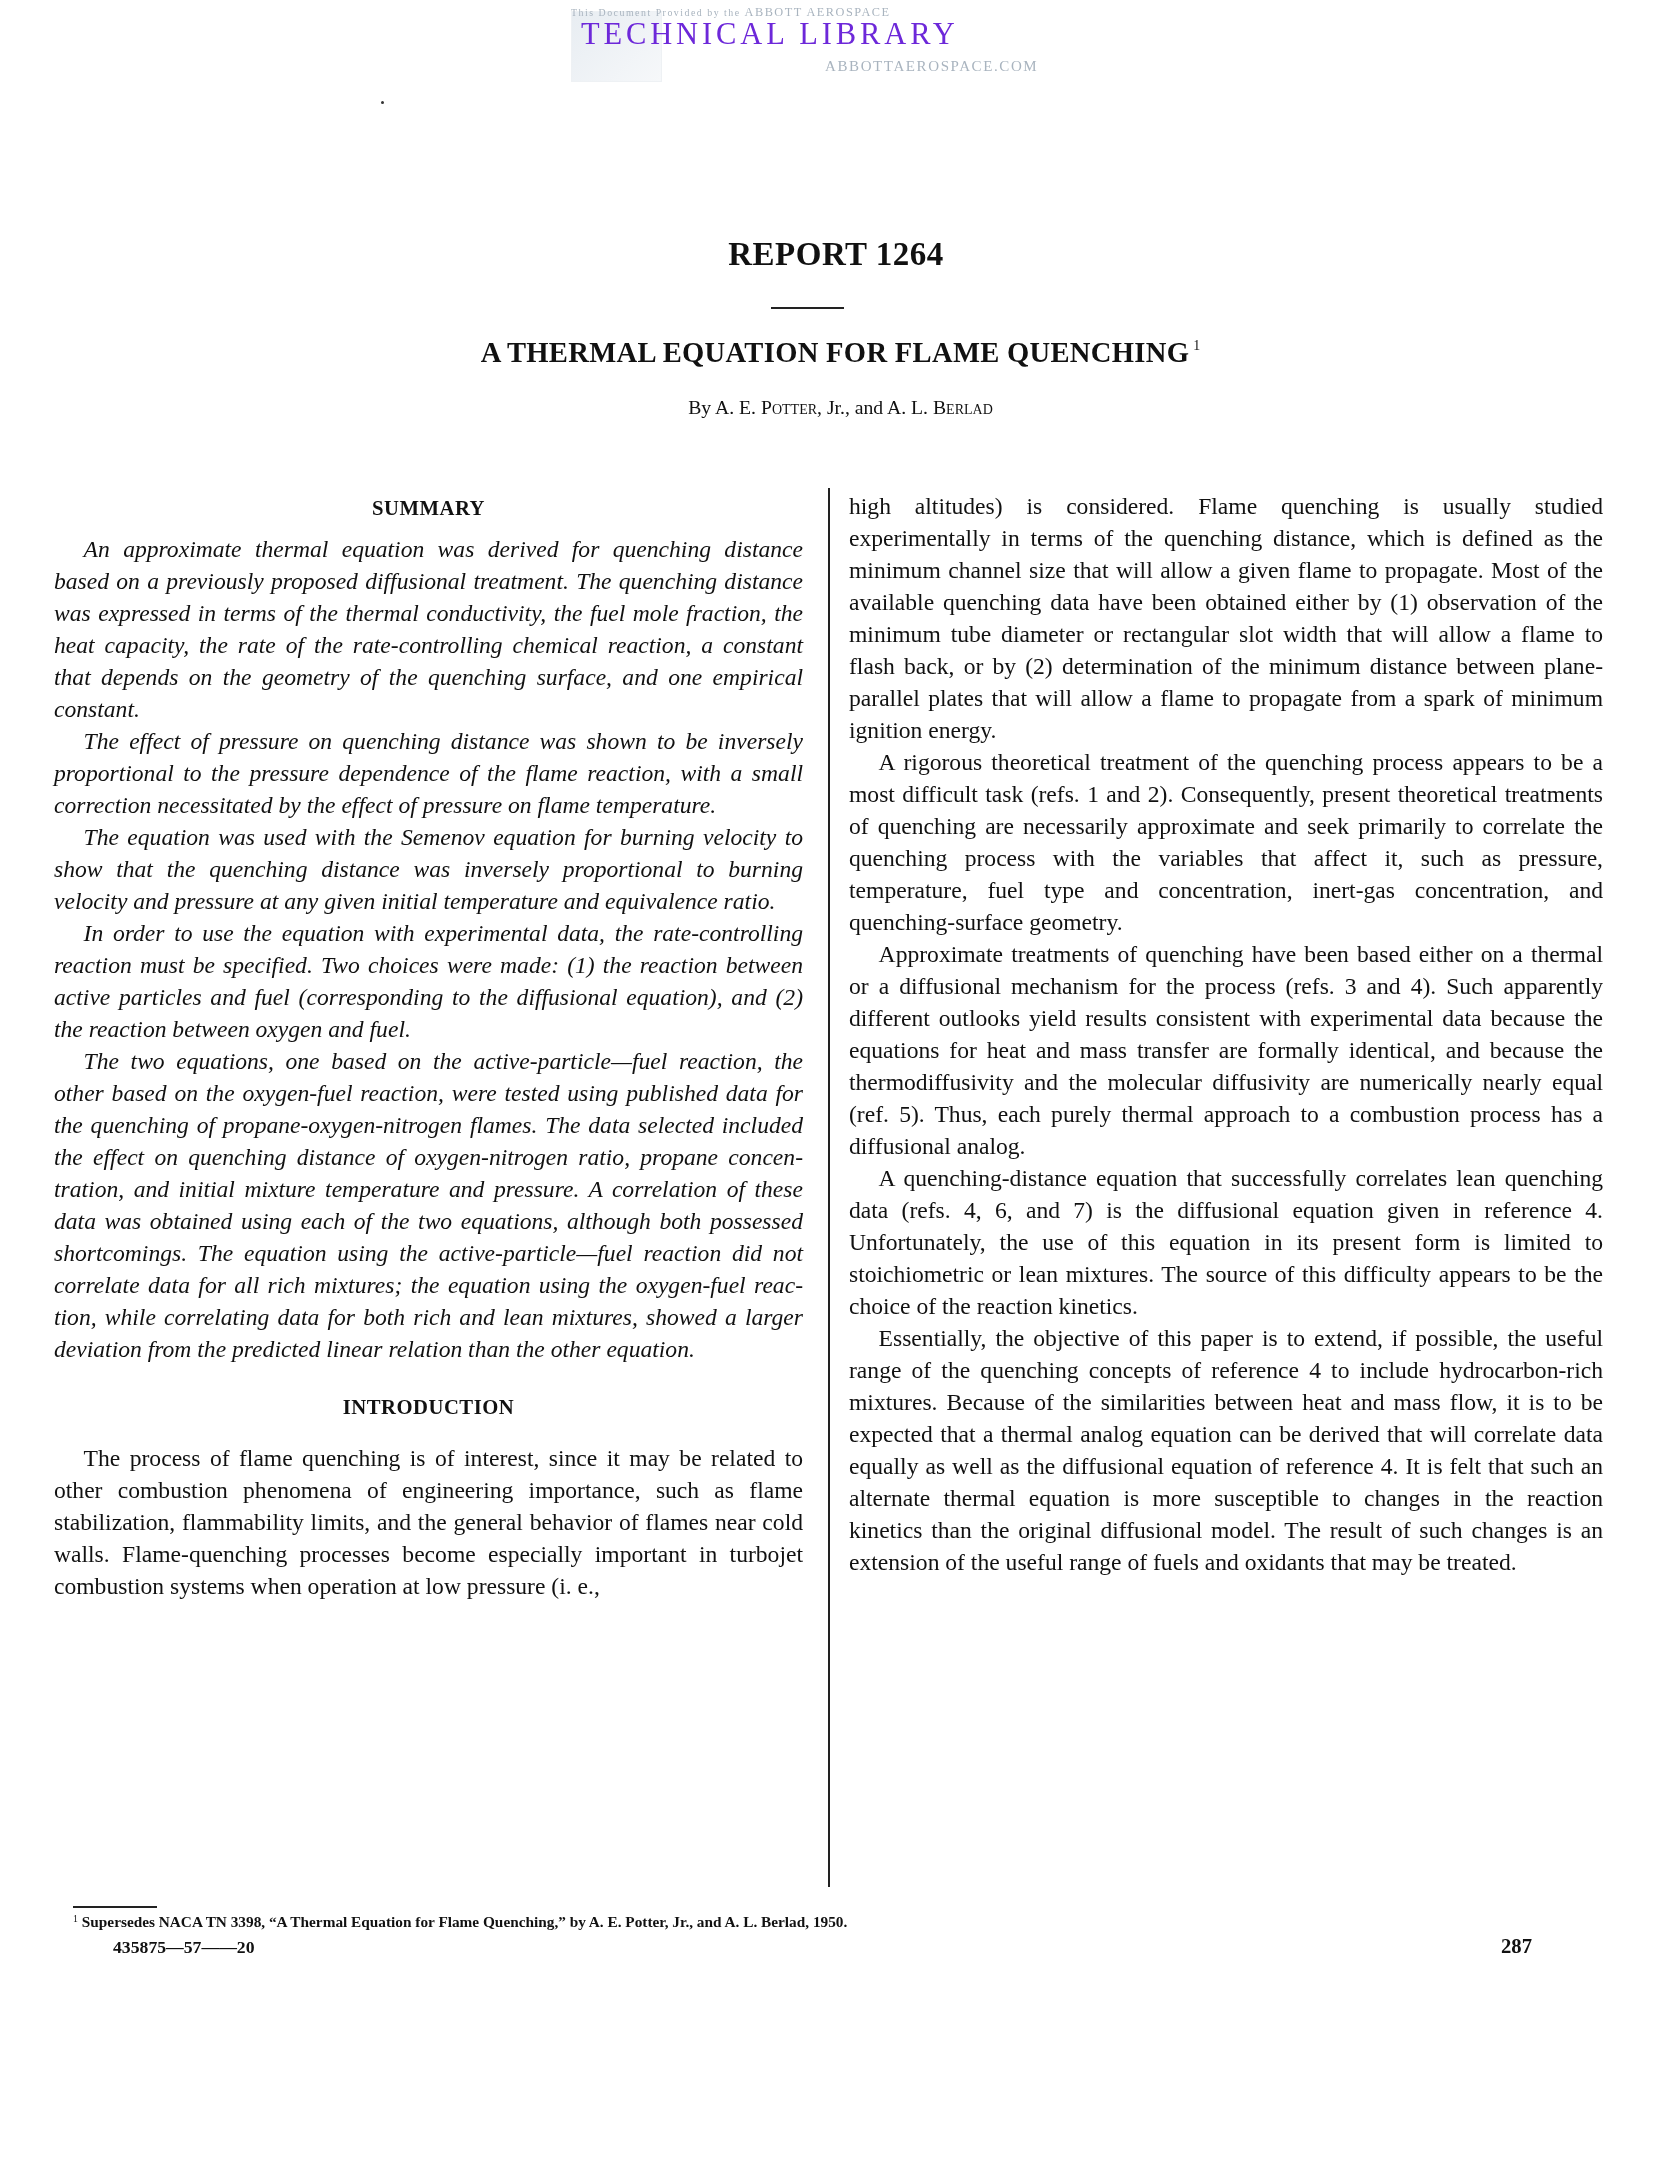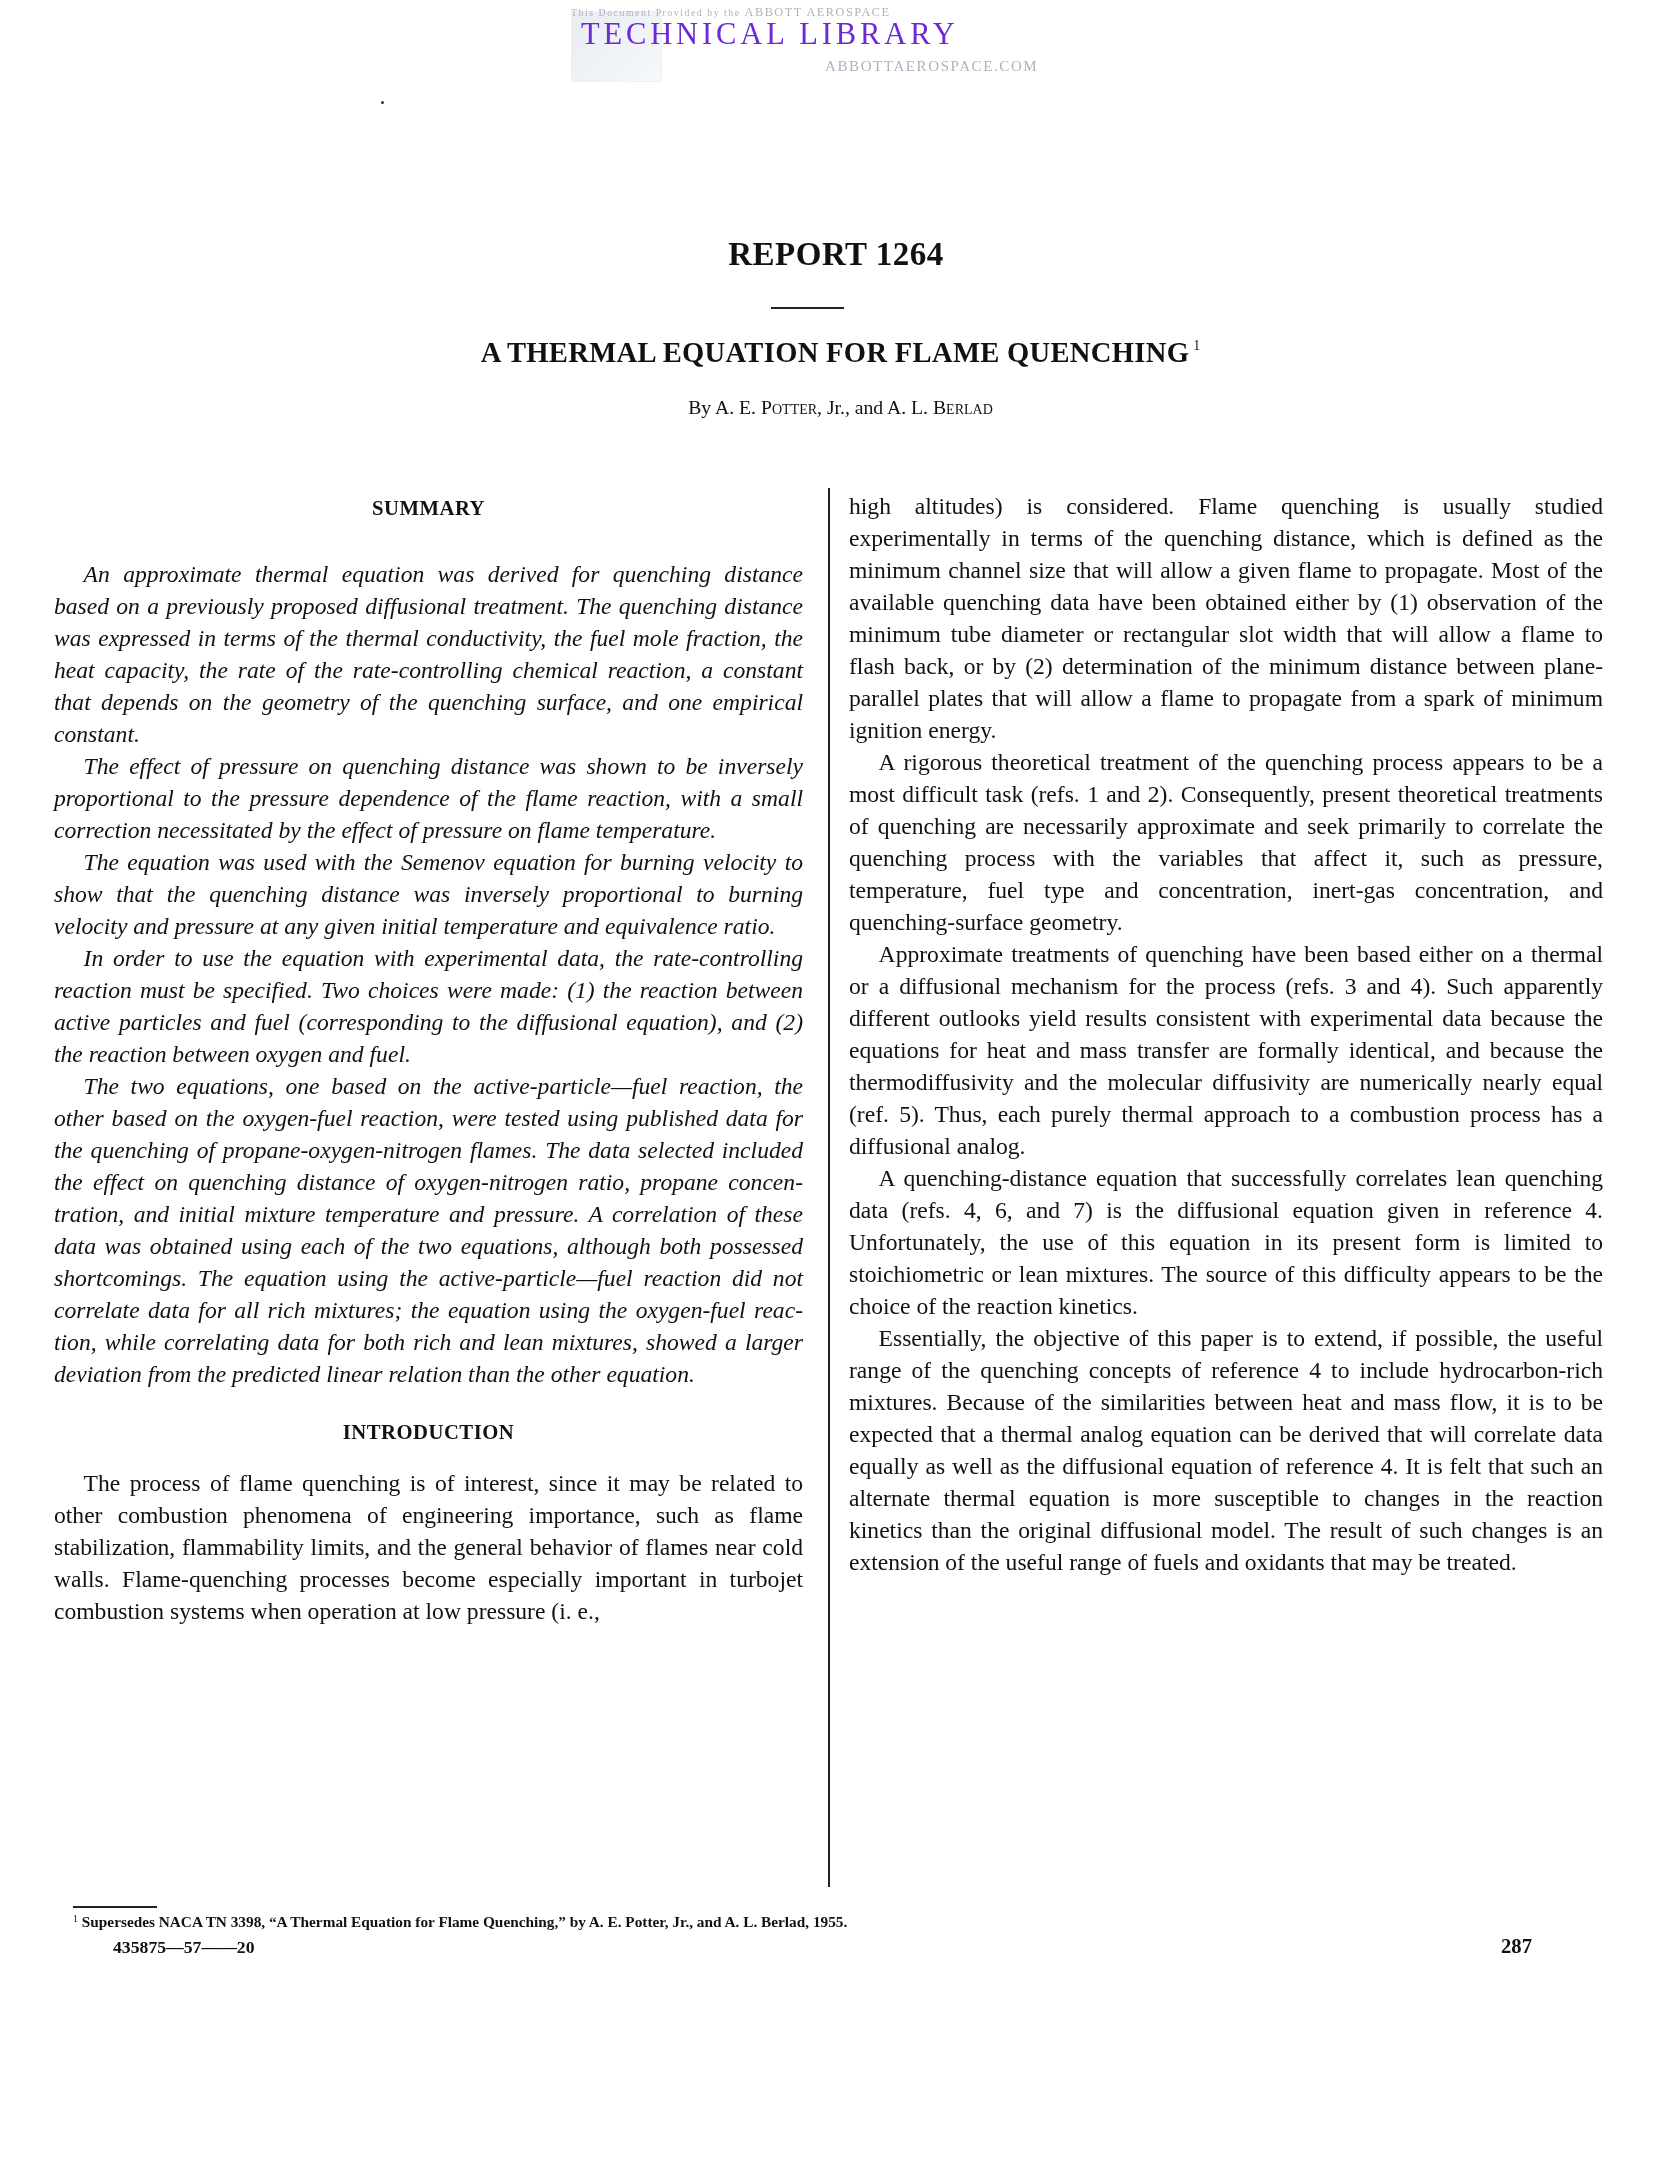--- a/index.html
+++ b/index.html
@@ -43,21 +43,21 @@
   }
   .col-left { left: 54px; }
   .col-right { left: 849px; width: 754px; }
   .col-divider { position: absolute; left: 828px; top: 488px; width: 2px; height: 1399px; background: #222; }
 
   .section-heading {
     text-align: center; font-weight: bold; font-size: 20.7px; letter-spacing: 0.5px;
     margin: 0 0 21.7px 0; line-height: 29.6px;
   }
   .summary p { font-style: italic; margin: 0; text-indent: 29.6px; }
-  .summary .first-heading { margin-top: 3.9px; margin-bottom: 35px; }
+  .summary .first-heading { margin-top: 3.9px; margin-bottom: 10px; }
   .intro-heading { margin-top: 27.6px; margin-bottom: 19.7px; }
   .col p { margin: 0; text-indent: 29.6px; }
   .col-right p.cont { text-indent: 0; }
 
   .fn-rule { position: absolute; left: 73px; top: 1906px; width: 84px; height: 2px; background: #222; }
   .footnote {
     position: absolute; left: 73px; top: 1913px; font-size: 15.3px; font-weight: bold; white-space: nowrap;
   }
   .footnote sup { font-size: 9.9px; vertical-align: 4.9px; margin-right: 3.9px; font-weight: normal; }
   .print-code { position: absolute; left: 113px; top: 1937px; font-size: 17.7px; font-weight: bold; }
@@ -104,17 +104,17 @@
 <div class="col col-right">
   <p class="cont">high altitudes) is considered.  Flame quenching is usually studied experimentally in terms of the quenching distance, which is defined as the minimum channel size that will allow a given flame to propagate.  Most of the available quenching data have been obtained either by (1) observation of the minimum tube diameter or rectangular slot width that will allow a flame to flash back, or by (2) determination of the minimum distance between plane-parallel plates that will allow a flame to propagate from a spark of minimum igni­tion energy.</p>
   <p>A rigorous theoretical treatment of the quenching process appears to be a most difficult task (refs. 1 and 2).  Conse­quently, present theoretical treatments of quenching are necessarily approximate and seek primarily to correlate the quenching process with the variables that affect it, such as pressure, temperature, fuel type and concentration, inert-gas concentration, and quenching-surface geometry.</p>
   <p>Approximate treatments of quenching have been based either on a thermal or a diffusional mechanism for the process (refs. 3 and 4).  Such apparently different outlooks yield results consistent with experimental data because the equa­tions for heat and mass transfer are formally identical, and because the thermodiffusivity and the molecular diffusivity are numerically nearly equal (ref. 5).  Thus, each purely thermal approach to a combustion process has a diffusional analog.</p>
   <p>A quenching-distance equation that successfully correlates lean quenching data (refs. 4, 6, and 7) is the diffusional equation given in reference 4.  Unfortunately, the use of this equation in its present form is limited to stoichiometric or lean mixtures.  The source of this difficulty appears to be the choice of the reaction kinetics.</p>
   <p>Essentially, the objective of this paper is to extend, if possible, the useful range of the quenching concepts of reference 4 to include hydrocarbon-rich mixtures.  Because of the similarities between heat and mass flow, it is to be expected that a thermal analog equation can be derived that will correlate data equally as well as the diffusional equation of reference 4.  It is felt that such an alternate thermal equation is more susceptible to changes in the reaction kinetics than the original diffusional model.  The result of such changes is an extension of the useful range of fuels and oxidants that may be treated.</p>
 </div>
 
 <div class="fn-rule"></div>
 <div class="footnote">
-  <sup>1</sup><span>Supersedes NACA TN 3398, “A Thermal Equation for Flame Quenching,” by A. E. Potter, Jr., and A. L. Berlad, 1955.</span>
+  <sup>1</sup><span>Supersedes NACA TN 3398, “A Thermal Equation for Flame Quenching,” by A. E. Potter, Jr., and A. L. Berlad, 1950.</span>
 </div>
 <div class="print-code">435875—57——20</div>
 <div class="page-number">287</div>
 
 
 </body></html>

